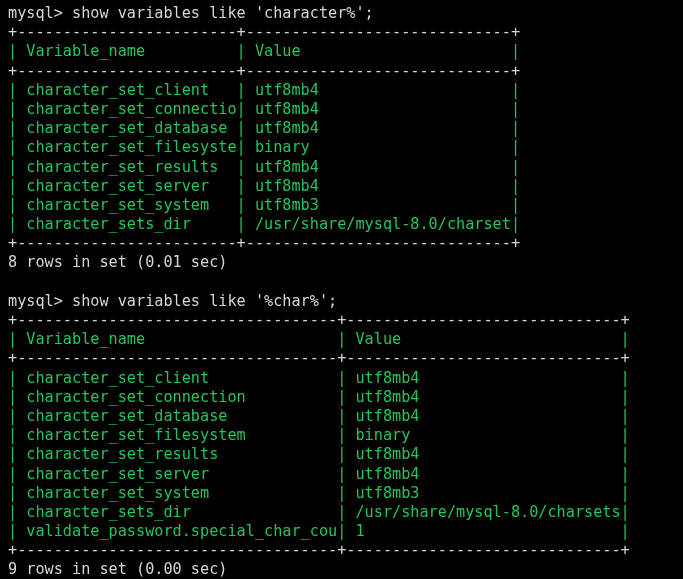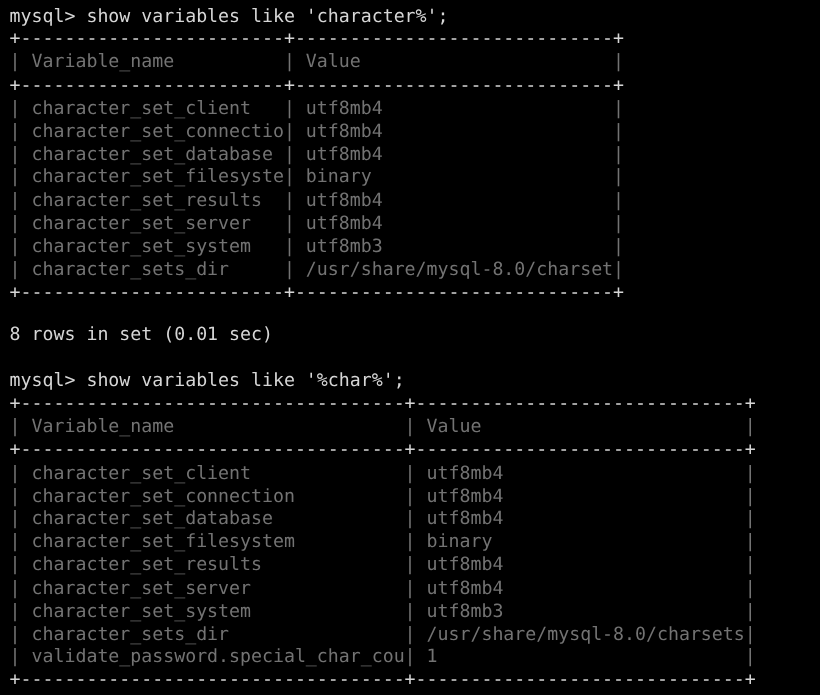--- a/index.html
+++ b/index.html
@@ -28,19 +28,19 @@
     -webkit-font-smoothing: none;
   }
   .line {
     height: 19.2px;
     white-space: pre;
     font-family: "DejaVu Sans Mono", "Liberation Mono", monospace;
   }
   .line.blank { }
   .prompt-line { color: #d6d6d6; }
   .border-line { color: #d6d6d6; }
-  .row-line { color: #737373; }
-  .status-line { color: #d6d6d6; margin-top: 16px; }
+  .row-line { color: #22c55e; }
+  .status-line { color: #d6d6d6; }
 </style>
 </head>
 <body>
 
 <div id="terminal"><div class="line prompt-line">mysql&gt; show variables like 'character%';</div><div class="line border-line">+------------------------+-----------------------------+</div><div class="line row-line">| Variable_name          | Value                       |</div><div class="line border-line">+------------------------+-----------------------------+</div><div class="line row-line">| character_set_client   | utf8mb4                     |</div><div class="line row-line">| character_set_connectio| utf8mb4                     |</div><div class="line row-line">| character_set_database | utf8mb4                     |</div><div class="line row-line">| character_set_filesyste| binary                      |</div><div class="line row-line">| character_set_results  | utf8mb4                     |</div><div class="line row-line">| character_set_server   | utf8mb4                     |</div><div class="line row-line">| character_set_system   | utf8mb3                     |</div><div class="line row-line">| character_sets_dir     | /usr/share/mysql-8.0/charset|</div><div class="line border-line">+------------------------+-----------------------------+</div><div class="line status-line">8 rows in set (0.01 sec)</div><div class="line blank">&nbsp;</div><div class="line prompt-line">mysql&gt; show variables like '%char%';</div><div class="line border-line">+-----------------------------------+------------------------------+</div><div class="line row-line">| Variable_name                     | Value                        |</div><div class="line border-line">+-----------------------------------+------------------------------+</div><div class="line row-line">| character_set_client              | utf8mb4                      |</div><div class="line row-line">| character_set_connection          | utf8mb4                      |</div><div class="line row-line">| character_set_database            | utf8mb4                      |</div><div class="line row-line">| character_set_filesystem          | binary                       |</div><div class="line row-line">| character_set_results             | utf8mb4                      |</div><div class="line row-line">| character_set_server              | utf8mb4                      |</div><div class="line row-line">| character_set_system              | utf8mb3                      |</div><div class="line row-line">| character_sets_dir                | /usr/share/mysql-8.0/charsets|</div><div class="line row-line">| validate_password.special_char_cou| 1                            |</div><div class="line border-line">+-----------------------------------+------------------------------+</div><div class="line status-line">9 rows in set (0.00 sec)</div></div>
 
 </body></html>

